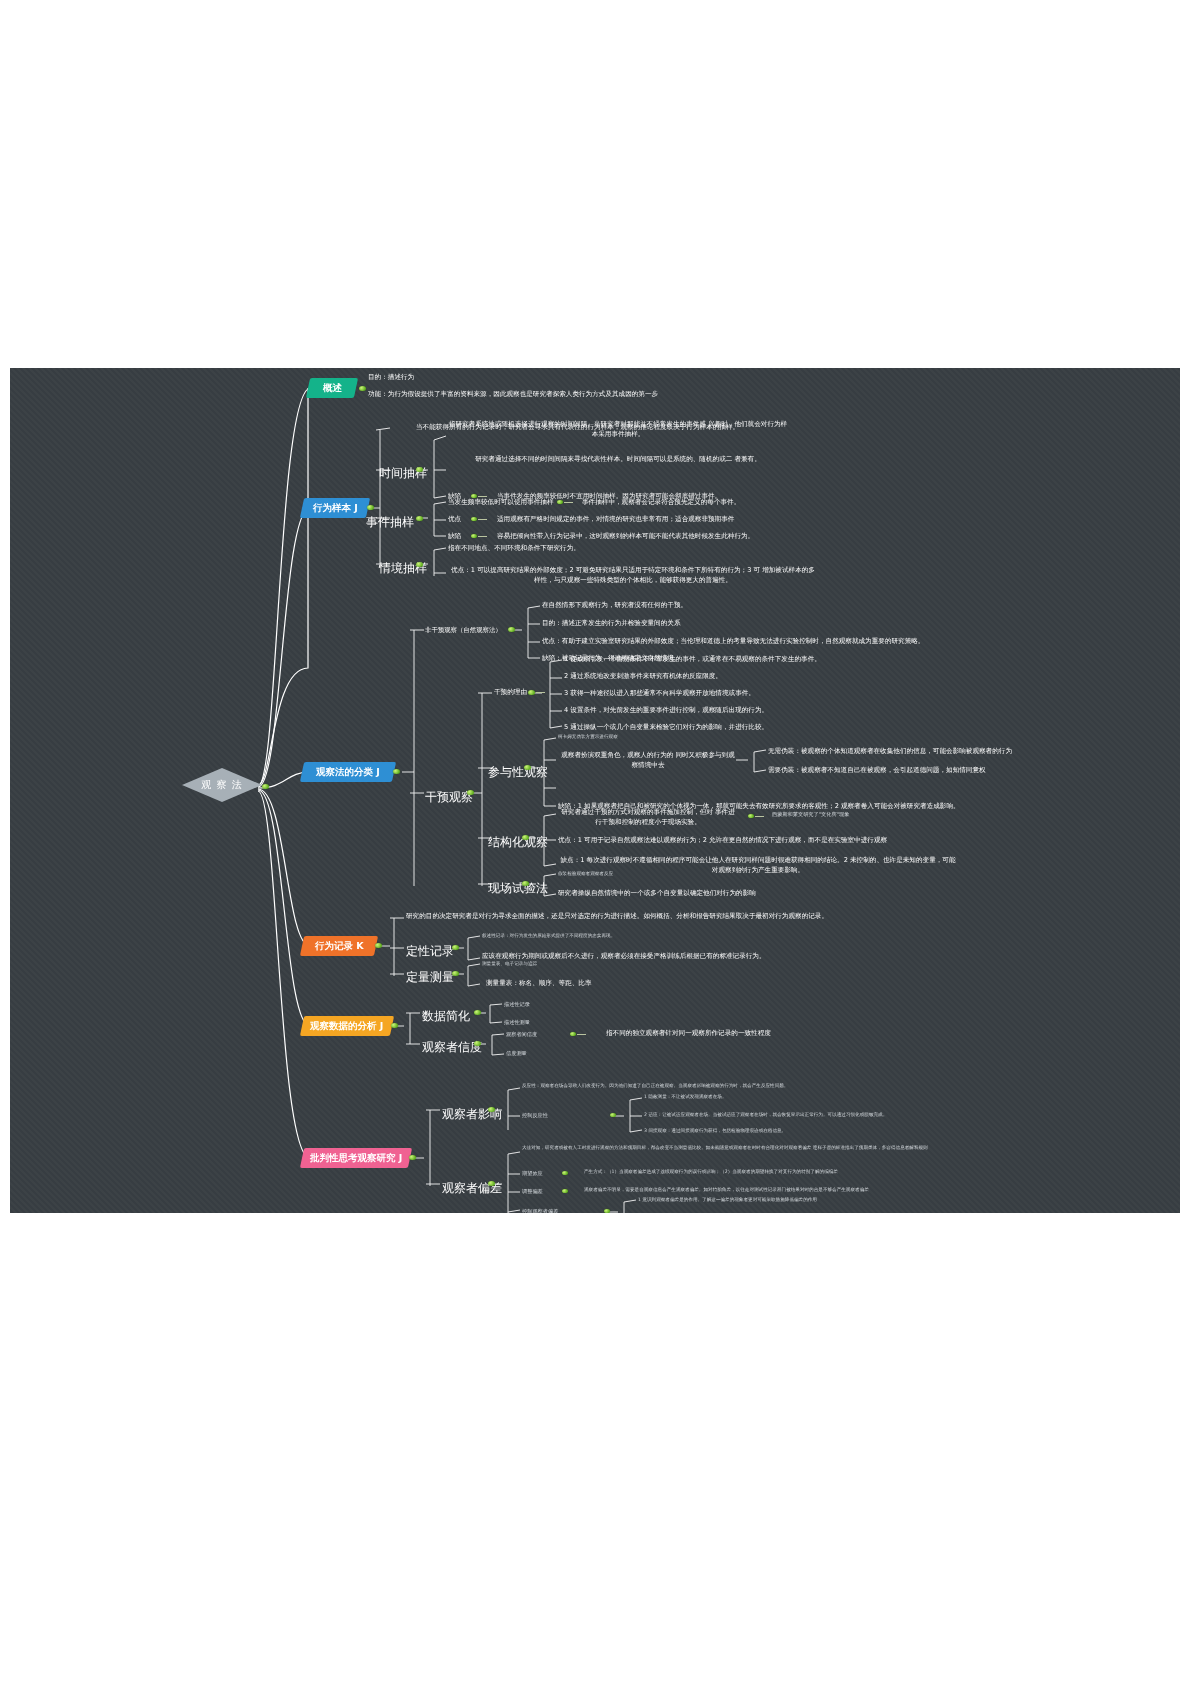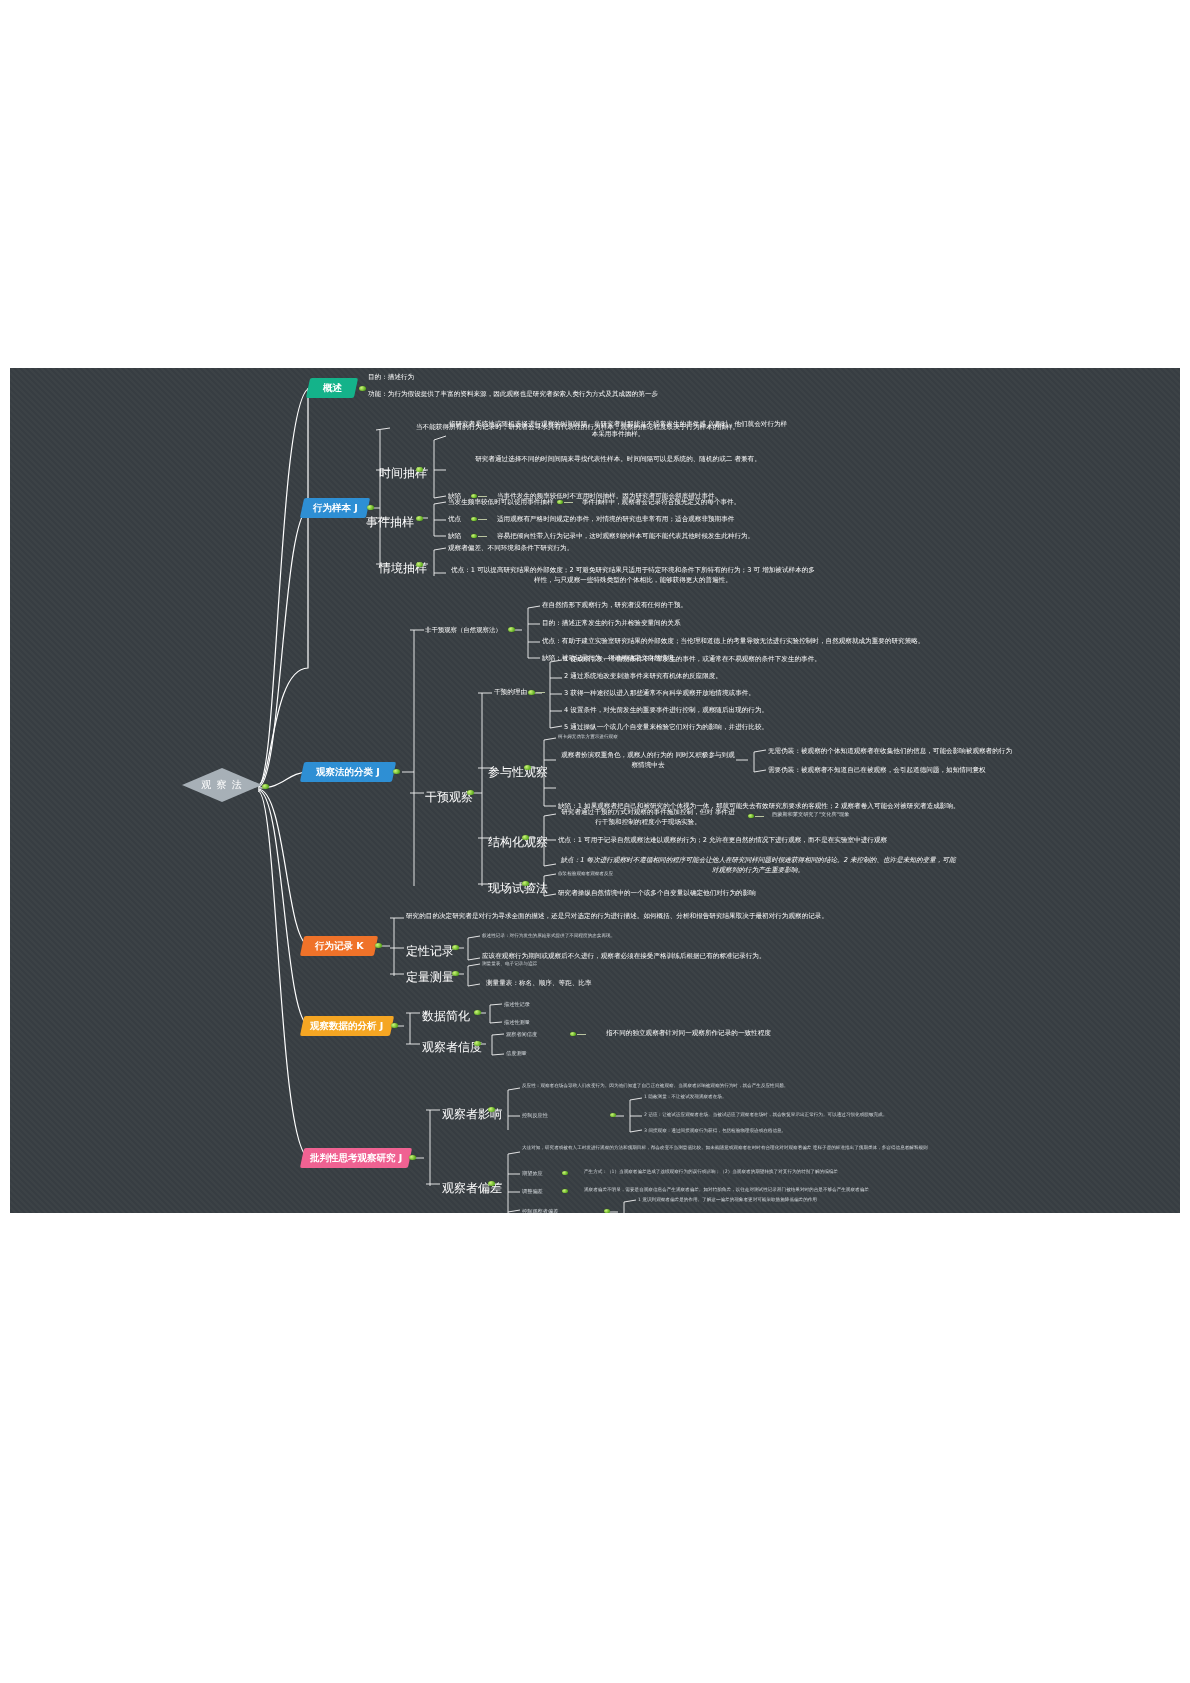--- a/index.html
+++ b/index.html
@@ -232,21 +232,21 @@
     <div class="dash" style="left:468px;top:151px;width:9px;"></div>
     <div class="node l3" style="left:487px;top:147px;">适用观察有严格时间规定的事件，对情境的研究也非常有用；适合观察非预期事件</div>
 
     <div class="node l3" style="left:438px;top:164px;">缺陷</div>
     <div class="dot small" style="left:461px;top:166px;"></div>
     <div class="dash" style="left:468px;top:168px;width:9px;"></div>
     <div class="node l3" style="left:487px;top:164px;">容易把倾向性带入行为记录中，这时观察到的样本可能不能代表其他时候发生此种行为。</div>
 
     <div class="node l2" style="left:369px;top:192px;">情境抽样</div>
     <div class="dot" style="left:406px;top:194px;"></div>
-    <div class="node l3" style="left:438px;top:176px;">观察者偏差、不同环境和条件下研究行为。</div>
+    <div class="node l3" style="left:438px;top:176px;">指在不同地点、不同环境和条件下研究行为。</div>
     <div class="node l3 wrap" style="left:438px;top:198px;width:370px;">优点：1 可以提高研究结果的外部效度；2 可避免研究结果只适用于特定环境和条件下所特有的行为；3 可
 增加被试样本的多样性，与只观察一些特殊类型的个体相比，能够获得更大的普遍性。</div>
 
     <div class="node l1" style="left:292px;top:394px;width:92px;background:#2e8fd4;">
       <span>观察法的分类 J</span>
     </div>
     <div class="dot" style="left:383px;top:401px;"></div>
 
     <div class="node l2" style="left:415px;top:258px;font-size:6.4px;">非干预观察（自然观察法）</div>
     <div class="dot" style="left:498px;top:259px;"></div>
@@ -277,21 +277,21 @@
     <div class="node l3" style="left:548px;top:434px;">缺陷：1 如果观察者把自己和被研究的个体视为一体，那就可能失去有效研究所要求的客观性；2 观察者卷入可能会对被研究者造成影响。</div>
 
     <div class="node l2" style="left:478px;top:466px;">结构化观察</div>
     <div class="dot" style="left:512px;top:467px;"></div>
     <div class="node l3 wrap" style="left:548px;top:440px;width:180px;">研究者通过干预的方式对观察的事件施加控制，但对
 事件进行干预和控制的程度小于现场实验。</div>
     <div class="dot small" style="left:738px;top:446px;"></div>
     <div class="dash" style="left:745px;top:448px;width:9px;"></div>
     <div class="node l4" style="left:762px;top:443px;">西蒙斯和莱文研究了"文化窖"现象</div>
     <div class="node l3" style="left:548px;top:468px;">优点：1 可用于记录自然观察法难以观察的行为；2 允许在更自然的情况下进行观察，而不是在实验室中进行观察</div>
-    <div class="node l3 wrap" style="left:548px;top:488px;width:400px;font-style:italic;">缺点：1 每次进行观察时不遵循相同的程序可能会让他人在研究同样问题时很难获得相同的结论。2
+    <div class="node l3 wrap" style="left:548px;top:488px;width:400px;">缺点：1 每次进行观察时不遵循相同的程序可能会让他人在研究同样问题时很难获得相同的结论。2
 未控制的、也许是未知的变量，可能对观察到的行为产生重要影响。</div>
 
     <div class="node l2" style="left:478px;top:512px;">现场试验法</div>
     <div class="dot" style="left:512px;top:513px;"></div>
     <div class="node l4 sm" style="left:548px;top:503px;">假装检验观察者观察者反应</div>
     <div class="node l3" style="left:548px;top:521px;">研究者操纵自然情境中的一个或多个自变量以确定他们对行为的影响</div>
 
     <div class="node l1" style="left:292px;top:568px;width:74px;background:#ef7229;">
       <span>行为记录 K</span>
     </div>

